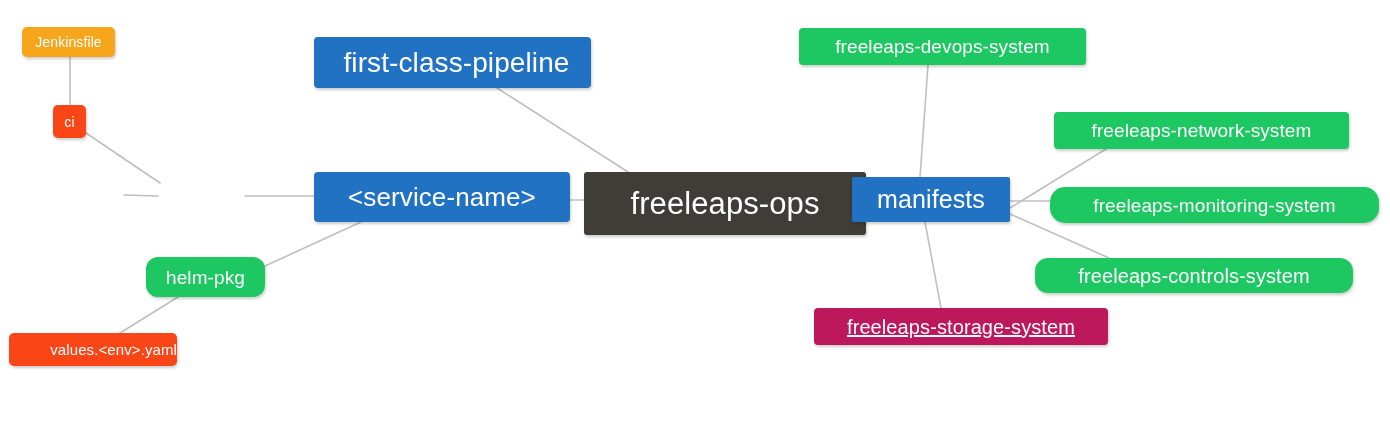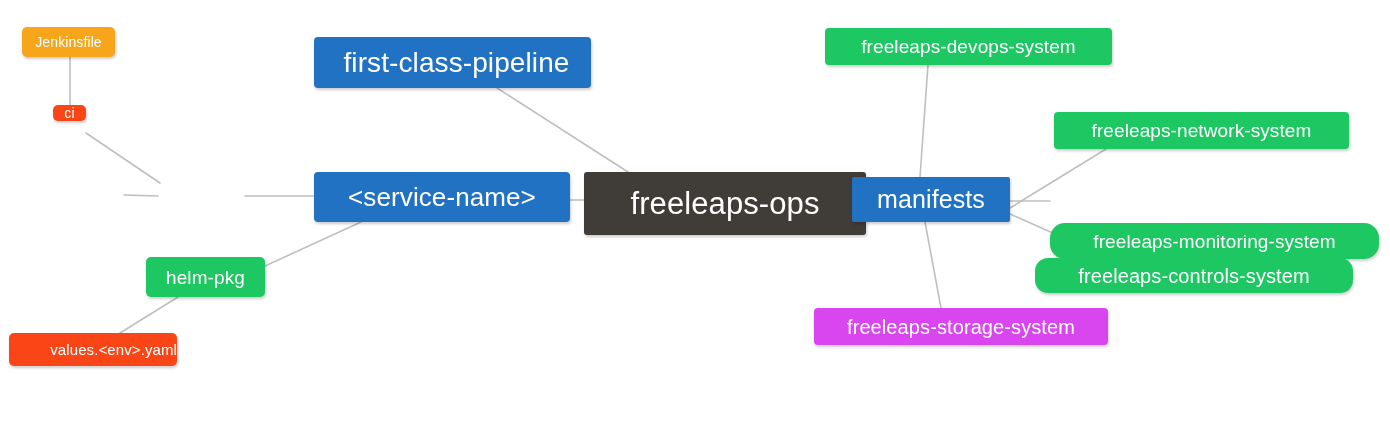--- a/index.html
+++ b/index.html
@@ -76,51 +76,51 @@
       <line x1="1010" y1="208" x2="1106" y2="149" stroke="#bfbfbf" stroke-width="1.6" stroke-linecap="round"></line>
       <line x1="1010" y1="201" x2="1050" y2="201" stroke="#bfbfbf" stroke-width="1.6" stroke-linecap="round"></line>
       <line x1="1010" y1="214" x2="1109" y2="258" stroke="#bfbfbf" stroke-width="1.6" stroke-linecap="round"></line>
       <line x1="925" y1="222" x2="941" y2="308" stroke="#bfbfbf" stroke-width="1.6" stroke-linecap="round"></line>
     </svg>
 
   <div id="node-layer">
       <div class="node" style="left: 22px; top: 27px; width: 93px; height: 30px; background: rgb(247, 165, 27); font-size: 14px; border-radius: 5px;">
         <span>Jenkinsfile</span>
       </div>
-      <div class="node" style="left: 53px; top: 105px; width: 33px; height: 16px; background: rgb(250, 70, 22); font-size: 14px; border-radius: 5px;">
+      <div class="node" style="left: 53px; top: 105px; width: 33px; height: 33px; background: rgb(250, 70, 22); font-size: 14px; border-radius: 5px;">
         <span>ci</span>
       </div>
-      <div class="node" style="left: 146px; top: 257px; width: 119px; height: 40px; background: rgb(29, 200, 98); font-size: 19px; border-radius: 5px;">
+      <div class="node" style="left: 146px; top: 257px; width: 119px; height: 40px; background: rgb(29, 200, 98); font-size: 19px; border-radius: 12px;">
         <span>helm-pkg</span>
       </div>
       <div class="node" style="left: 9px; top: 333px; width: 168px; height: 33px; background: rgb(250, 70, 22); font-size: 15px; border-radius: 5px; justify-content: flex-end;">
         <span>values.&lt;env&gt;.yaml</span>
       </div>
       <div class="node" style="left: 314px; top: 37px; width: 277px; height: 51px; background: rgb(34, 114, 196); font-size: 28px; border-radius: 4px; padding-left: 8px;">
         <span>first-class-pipeline</span>
       </div>
       <div class="node" style="left: 314px; top: 172px; width: 256px; height: 50px; background: rgb(34, 114, 196); font-size: 26px; border-radius: 4px;">
         <span>&lt;service-name&gt;</span>
       </div>
       <div class="node root" style="left: 584px; top: 172px; width: 282px; height: 63px; background: rgb(64, 61, 57); font-size: 31px; border-radius: 3px;">
         <span>freeleaps-ops</span>
       </div>
       <div class="node" style="left: 852px; top: 177px; width: 158px; height: 45px; background: rgb(34, 114, 196); font-size: 25px; border-radius: 2px;">
         <span>manifests</span>
       </div>
-      <div class="node" style="left: 799px; top: 28px; width: 287px; height: 37px; background: rgb(29, 200, 98); font-size: 19px; border-radius: 4px; margin-left: 26px;">
+      <div class="node" style="left: 799px; top: 28px; width: 287px; height: 37px; background: rgb(29, 200, 98); font-size: 19px; border-radius: 4px;">
         <span>freeleaps-devops-system</span>
       </div>
       <div class="node" style="left: 1054px; top: 112px; width: 295px; height: 37px; background: rgb(29, 200, 98); font-size: 19px; border-radius: 4px;">
         <span>freeleaps-network-system</span>
       </div>
-      <div class="node" style="left: 1050px; top: 187px; width: 329px; height: 36px; background: rgb(29, 200, 98); font-size: 19px; border-radius: 15px; margin-top: 36px;">
+      <div class="node" style="left: 1050px; top: 187px; width: 329px; height: 36px; background: rgb(29, 200, 98); font-size: 19px; border-radius: 15px;">
         <span>freeleaps-monitoring-system</span>
       </div>
       <div class="node" style="left: 1035px; top: 258px; width: 318px; height: 35px; background: rgb(29, 200, 98); font-size: 20px; border-radius: 13px; justify-content: center;">
         <span>freeleaps-controls-system</span>
       </div>
-      <div class="node" style="left: 814px; top: 308px; width: 294px; height: 37px; background: #d946ef; font-size: 20px; border-radius: 4px;">
+      <div class="node" style="left: 814px; top: 308px; width: 294px; height: 37px; background: #be185d; font-size: 20px; border-radius: 4px; text-decoration: underline;">
         <span>freeleaps-storage-system</span>
       </div>
     </div>
 
 </div>
 
 </body></html>

